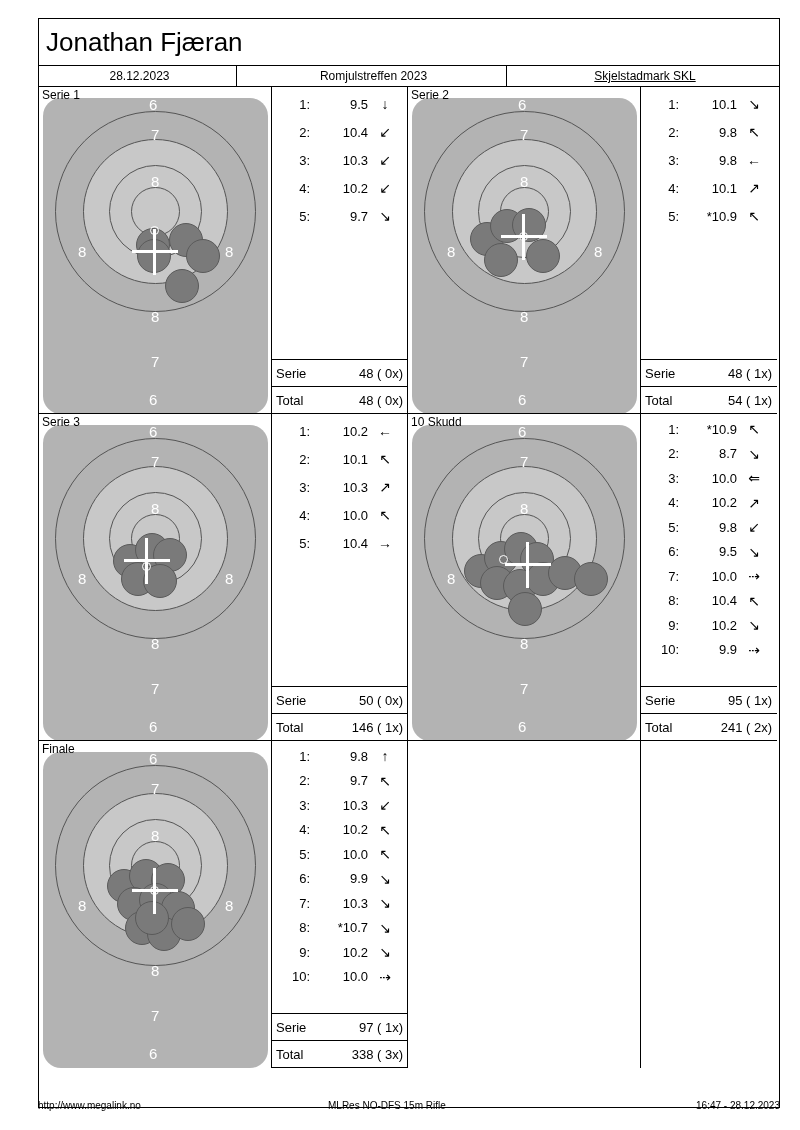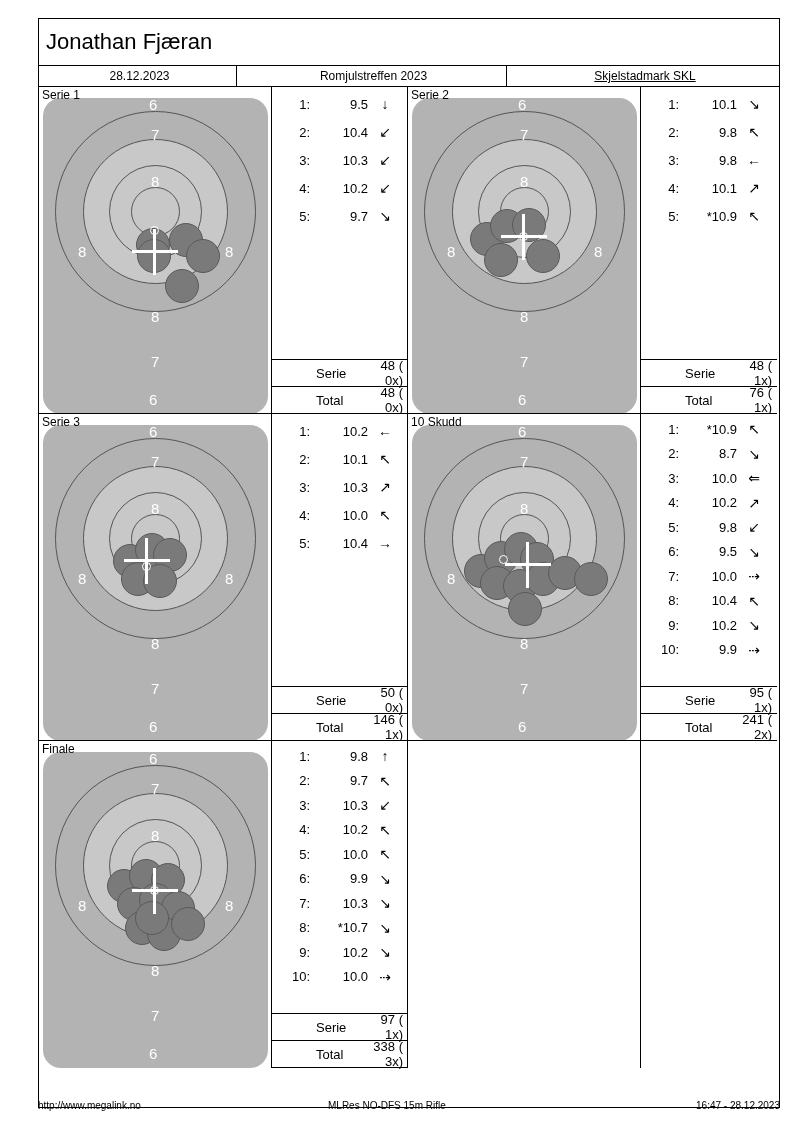--- a/index.html
+++ b/index.html
@@ -52,21 +52,21 @@
     position: absolute;
     left: 5px;
     top: 11px;
     font-size: 25px;
     line-height: 30px;
   }
   .name-text {
     position: absolute;
     left: 7px;
     top: 8px;
-    font-size: 22px;
+    font-size: 26px;
     line-height: 30px;
   }
 
   .hdr-row2 {
     display: flex;
     height: 22px;
     border-bottom: 1px solid #000;
     box-sizing: border-box;
     font-size: 12px;
   }
@@ -224,21 +224,21 @@
     width: 136px;
     height: 27px;
     box-sizing: border-box;
     border-top: 1px solid #000;
     font-size: 13px;
     display: flex;
     align-items: center;
   }
   .sum-serie { bottom: 27px; }
   .sum-total { bottom: 0; }
-  .sum-label { padding-left: 4px; width: 52px; margin-left: 40px; }
+  .sum-label { padding-left: 4px; width: 52px; }
   .sum-val { flex: 1; text-align: right; padding-right: 5px; }
 
   
   .footer {
     position: absolute;
     left: 38px;
     top: 1100px;
     width: 742px;
     font-size: 10px;
     display: flex;
@@ -386,21 +386,21 @@
               <span class="sv">*10.9</span>
               <span class="sa">↖</span>
             </div>
           </div>
           <div class="sum-serie">
             <span class="sum-label">Serie</span>
             <span class="sum-val">48 ( 1x)</span>
           </div>
           <div class="sum-total">
             <span class="sum-label">Total</span>
-            <span class="sum-val">76 ( 1x)</span>
+            <span class="sum-val">54 ( 1x)</span>
           </div>
         </div>
       </div>
     </div>
 
     <div class="block" style="left:0;top:327px;">
       <div style="display:flex;">
         <div class="target-cell">
           <div class="target-wrap">
             <div class="tgt-bg"></div>

